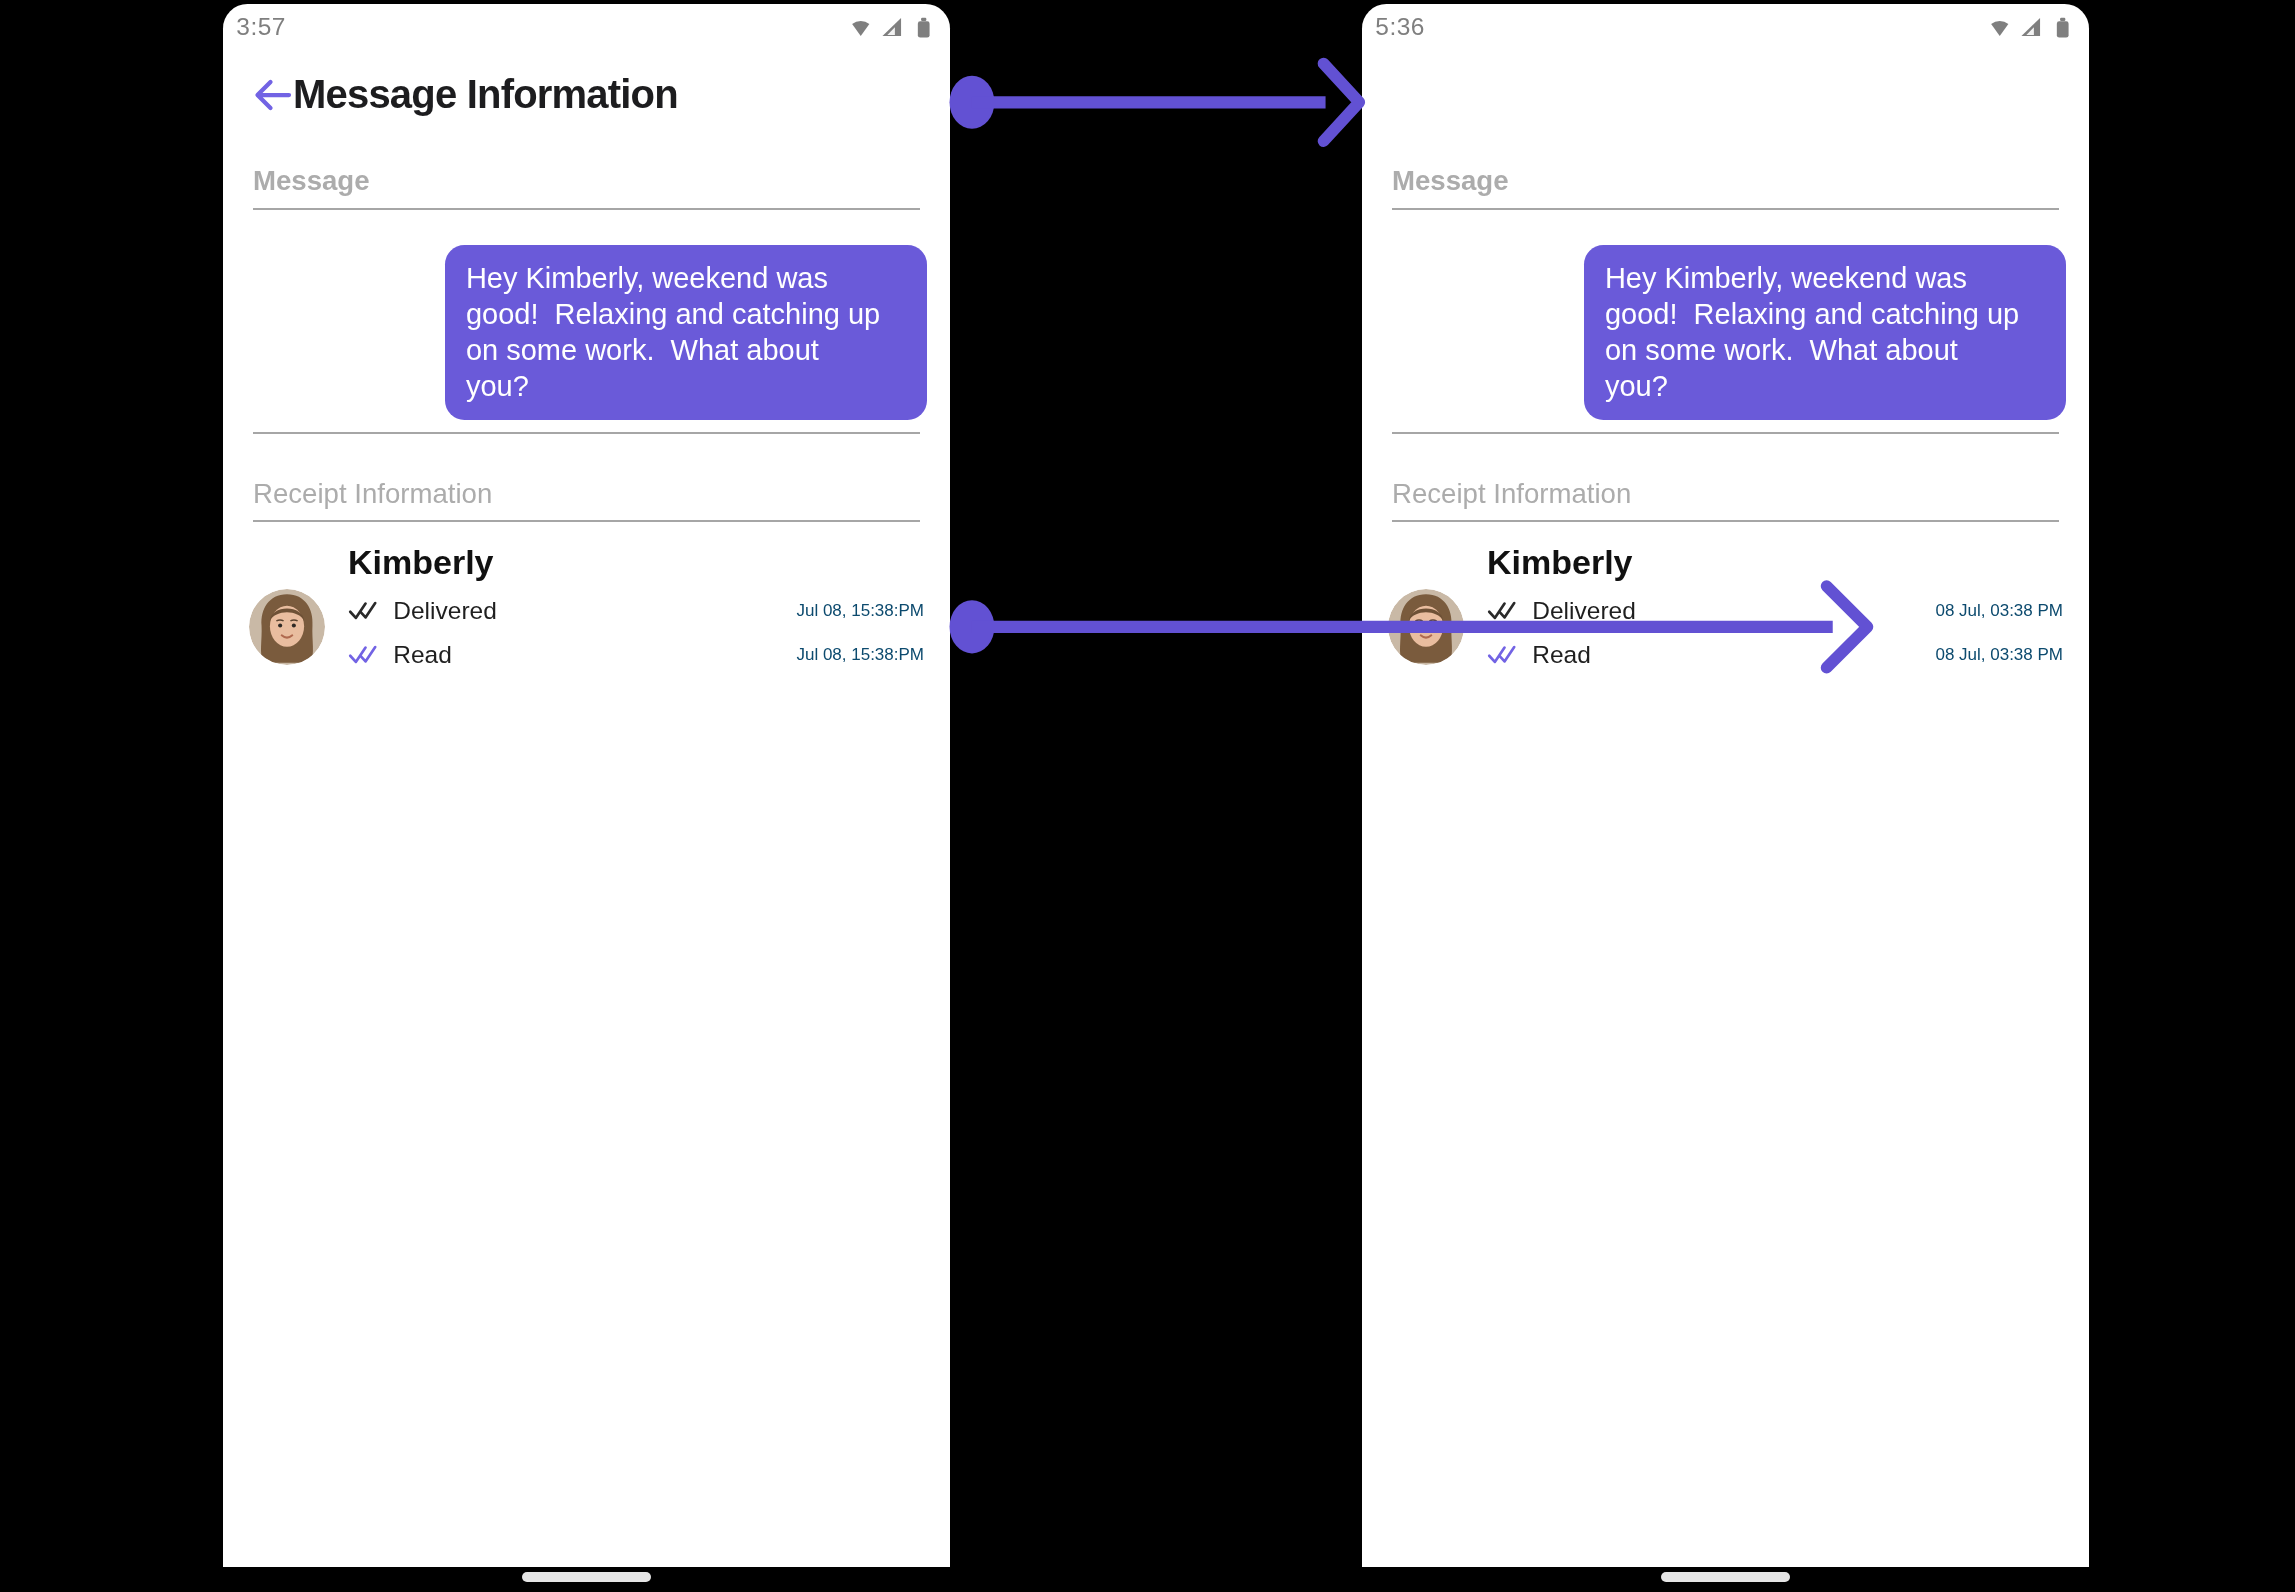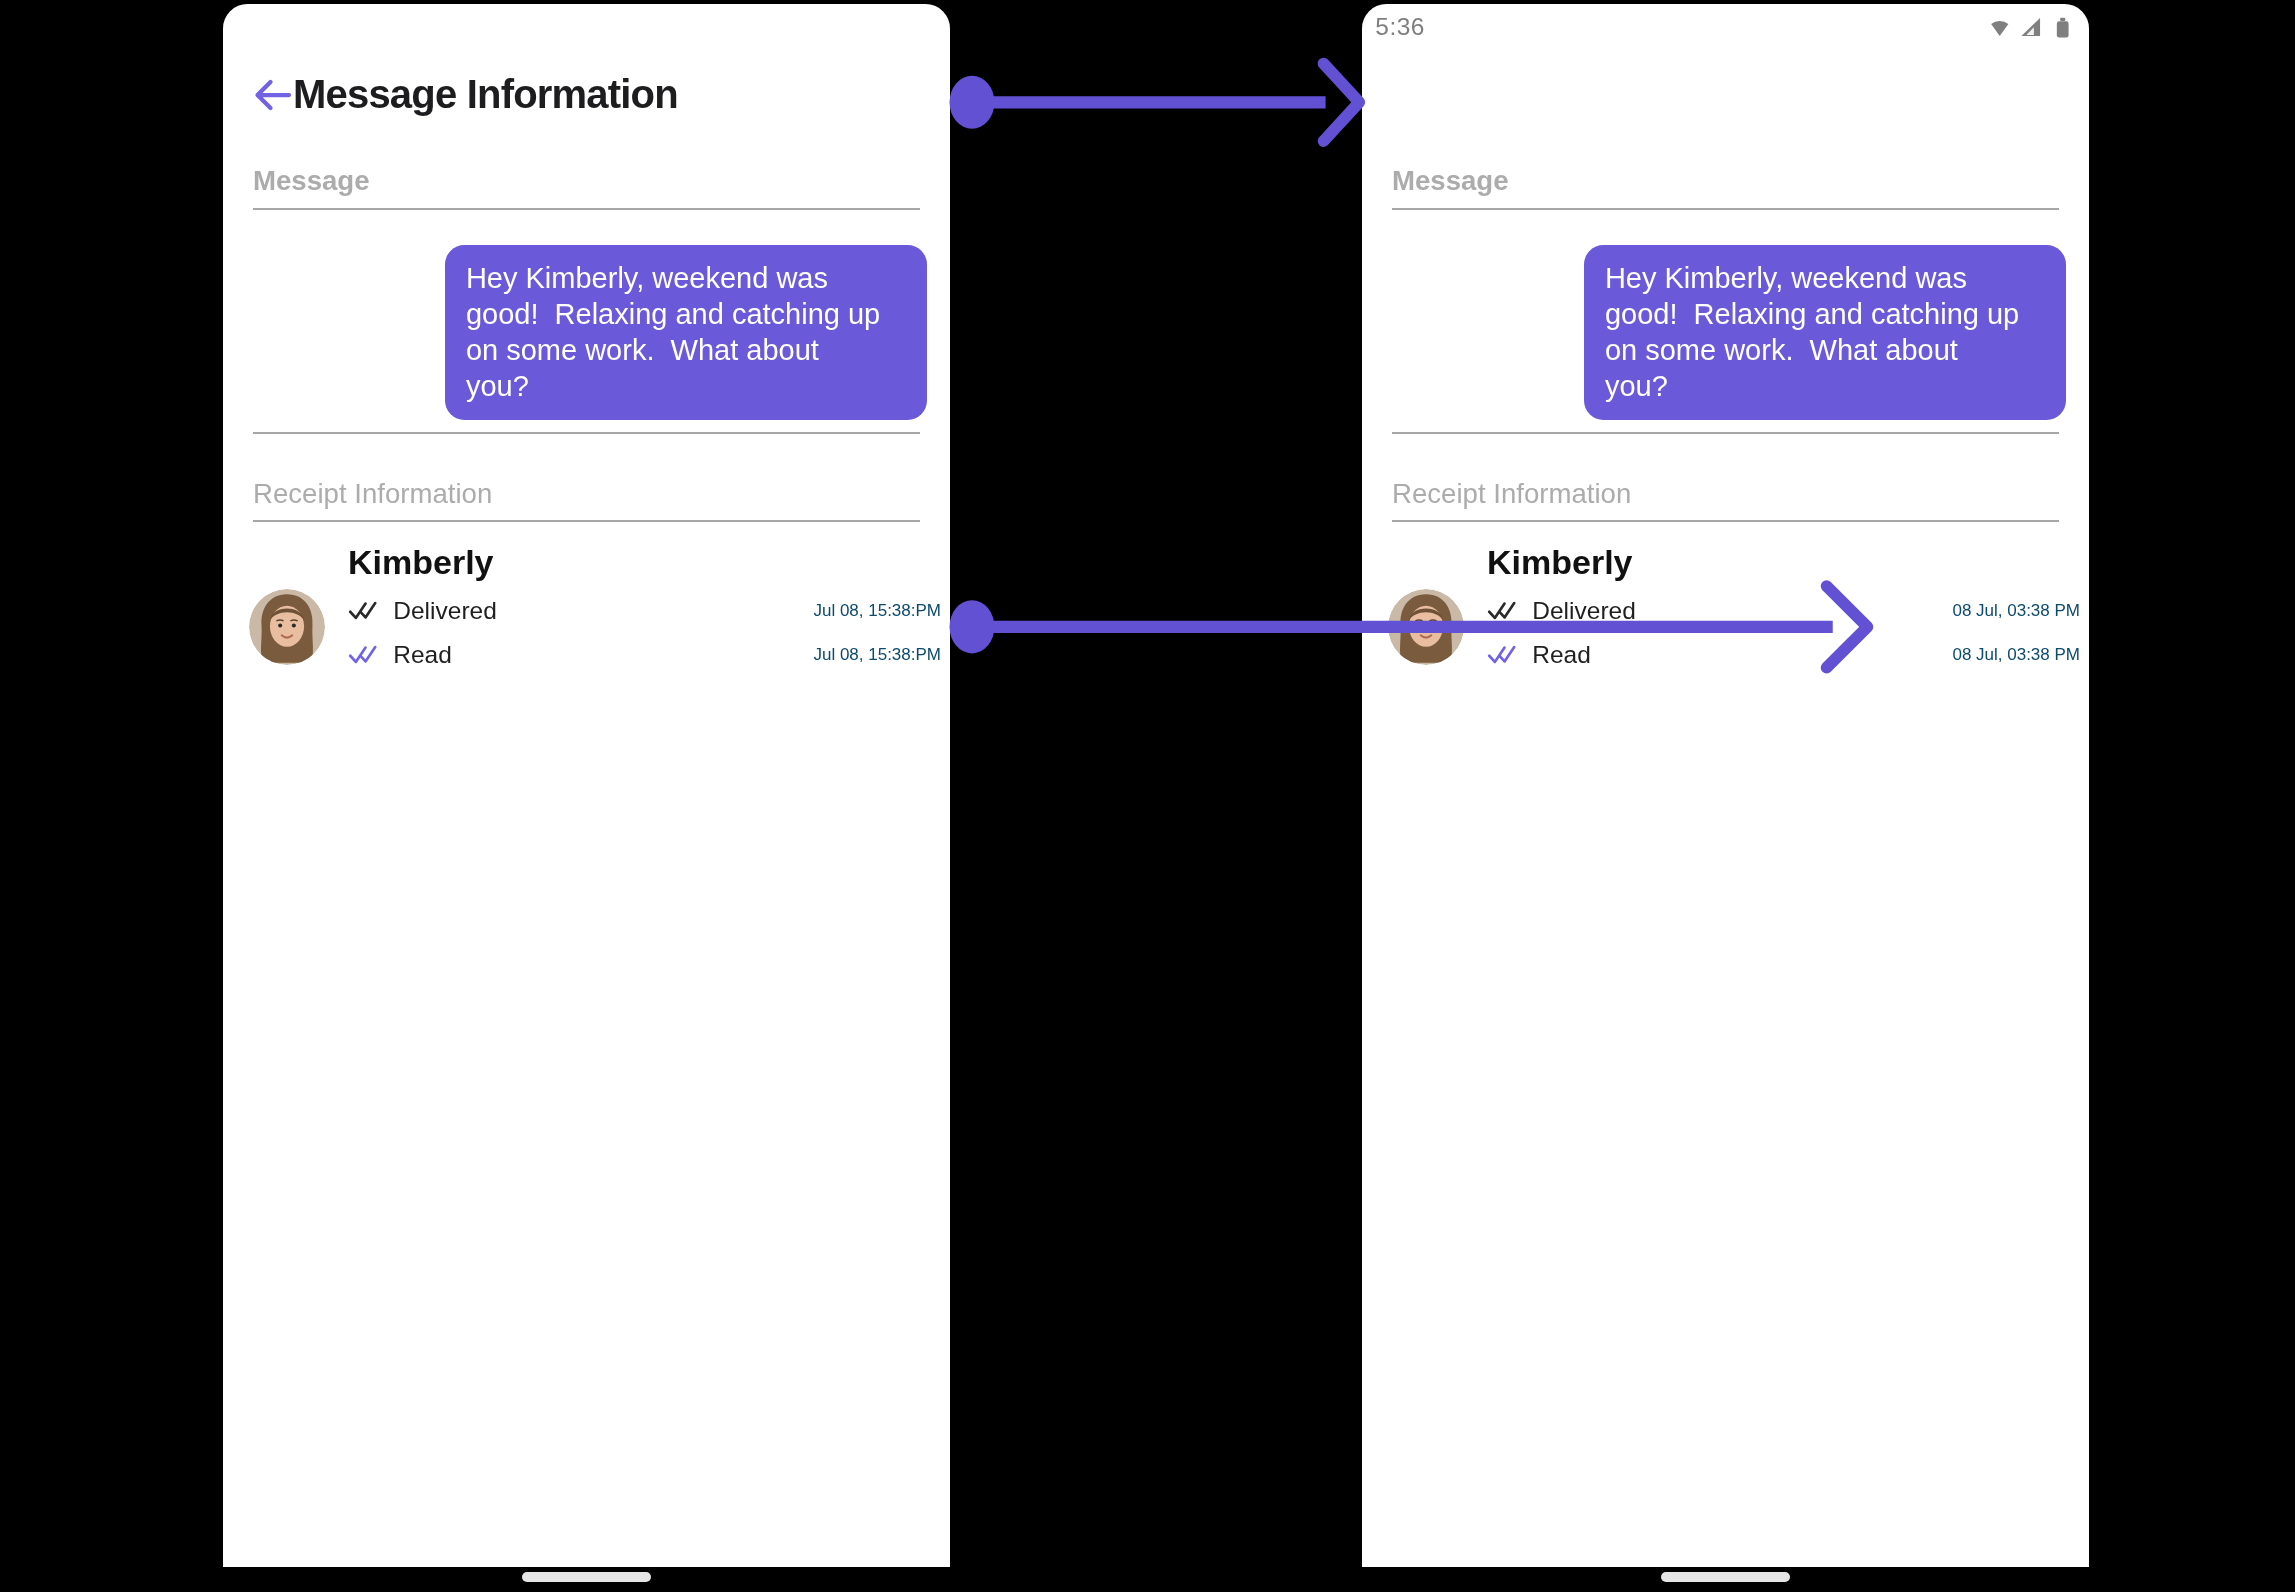--- a/index.html
+++ b/index.html
@@ -42,40 +42,57 @@
           background:var(--bubble);color:var(--white);border-radius:19.4px;
           padding:15.3px 21.4px;font-size:29px;line-height:36px;white-space:pre-wrap;}
 
   .avatar{position:absolute;left:25.5px;top:585px;width:76px;height:76px;
           border-radius:50%;overflow:hidden;}
   .avatar svg{display:block;width:76px;height:76px;}
 
   .contact-name{position:absolute;left:125px;top:539px;font-size:34px;font-weight:700;
                 color:var(--name_dark);}
 
-  .rrow{position:absolute;left:125px;right:9px;height:33px;display:flex;align-items:center;}
+  .rrow{position:absolute;left:125px;right:26px;height:33px;display:flex;align-items:center;}
   .rrow.r1{top:590px;}
   .rrow.r2{top:634px;}
   .rrow .check{width:32px;height:23.5px;flex:0 0 auto;display:flex;align-items:center;}
   .rrow .status{margin-left:13.3px;font-size:24.5px;color:#1F1F1F;}
   .rrow .tstamp{margin-left:auto;font-size:17px;font-weight:400;color:#0c4a6e;white-space:nowrap;}
 
   .home-pill{position:absolute;top:1572px;width:129px;height:10.2px;border-radius:5.1px;
              background:var(--pill);cursor:pointer;}
   .home-pill.left{left:522px;}
   .home-pill.right{left:1661px;}
 
   .overlay{position:absolute;inset:0;z-index:10;pointer-events:none;}
 </style>
 </head>
 <body>
 
 <div class="stage">
 
   <div class="phone left">
+    <div class="statusbar">
+      <span class="time">3:57</span>
+      <span class="sticons">
+        <svg width="23.5" height="23.5" viewBox="0 0 24 24">
+            <path fill="var(--status_gray)" d="M12 21.5 L3.2 9.2 A14.2 14.2 0 0 1 20.8 9.2 Z"></path>
+          </svg>
+        <svg width="23.5" height="23.5" viewBox="0 0 24 24">
+            <path fill="var(--status_gray)" d="M21.5 21.5 L21.5 3 L2.5 21.5 Z"></path>
+            <path fill="#FFFFFF" d="M7.5 20.3 L15.2 12.5 L15.2 20.3 Z" opacity="0.9"></path>
+            <path fill="var(--status_gray)" d="M16.6 20.3 L21 20.3 L21 11 Z"></path>
+          </svg>
+        <svg width="23.5" height="23.5" viewBox="0 0 24 24">
+            <rect x="8" y="6.5" width="12" height="16.5" rx="2.4" fill="var(--status_gray)"></rect>
+            <rect x="11.3" y="2.8" width="5.4" height="3.2" rx="1.2" fill="var(--status_gray)"></rect>
+          </svg>
+      </span>
+    </div>
 
     <div class="header">
       <span class="navicon">
         <svg width="38" height="36" viewBox="0 0 76 72" fill="none">
           <path d="M70 36 H9 M33 10 L7 36 L33 62" stroke="var(--accent)" stroke-width="8.5" stroke-linecap="round" stroke-linejoin="round"></path>
         </svg>
       </span>
       <span class="title">Message Information</span>
     </div>
 

